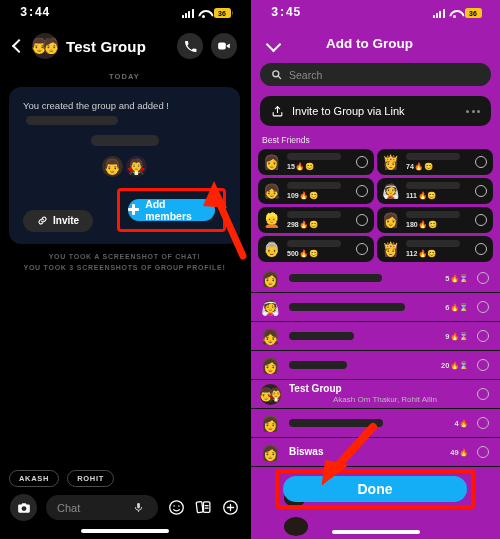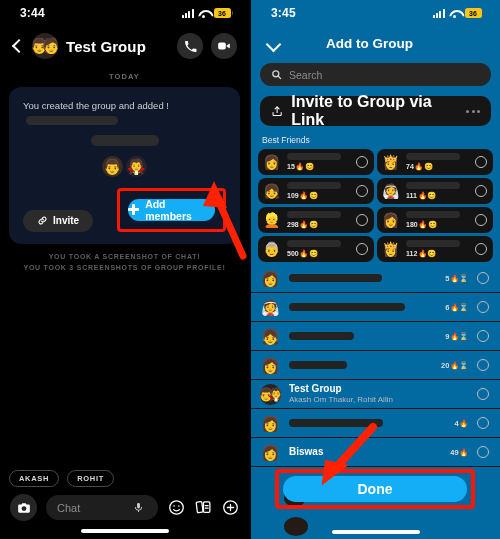--- a/index.html
+++ b/index.html
@@ -8,29 +8,29 @@
     background: #000;
     font-family: "Liberation Sans", sans-serif;
     overflow: hidden;
   }
   .screen { position: relative; width: 500px; height: 539px; background:#000; }
 
   
   .panel { position: absolute; top: 0; height: 539px; overflow: hidden; background: #000; }
   .panel-left  { left: 0;   width: 249px; }
   .divider     { position: absolute; left: 249px; top: 0; width: 2px; height: 539px; background: #000; }
-  .panel-right { left: 251px; width: 249px; background:#0369a1; }
+  .panel-right { left: 251px; width: 249px; background:#a21caf; }
 
   
   .statusbar {
     position: relative; height: 26px; width: 100%;
     display: flex; align-items: center; justify-content: space-between;
     padding: 0 16px 0 20px;
   }
-  .sb-time { color:#fff; font-size: 12px; font-weight: 700; letter-spacing: .2px; }
+  .sb-time { color:#fff; font-size: 12px; font-weight: 700; letter-spacing: .2px; font-family: Liberation Mono, monospace; }
   .sb-right { display:flex; align-items:center; gap:4px; }
   .sig { display:flex; align-items:flex-end; gap:1.2px; height:9px; }
   .sig i { display:block; width:2px; background:#fff; border-radius:.5px; }
   .sig i:nth-child(1){height:3px}.sig i:nth-child(2){height:5px}
   .sig i:nth-child(3){height:7px}.sig i:nth-child(4){height:9px}
   .wifi { position:relative; width:12px; height:9px; }
   .wifi:before{
     content:""; position:absolute; left:0; top:1px; width:12px; height:12px;
     border:2px solid #fff; border-radius:50%;
     clip-path: polygon(0 0,100% 0,100% 42%,0 42%);
@@ -136,21 +136,21 @@
   .r-title{ position:absolute;left:0;right:12px;text-align:center;color:#fff;font-size:13.5px;font-weight:700;pointer-events:none;}
   .searchbar{
     margin:3px 9px 0;height:23px;border-radius:999px;background:#262626;
     display:flex;align-items:center;gap:7px;padding:0 11px;cursor:text;
   }
   .search-ph{ color:#8d8d8d;font-size:10.5px;}
   .invite-card{
     margin:10px 9px 0;height:30px;border-radius:10px;background:#161616;
     display:flex;align-items:center;gap:8px;padding:0 11px;cursor:pointer;
   }
-  .invite-label{ color:#fff;font-size:16px;font-weight:700;flex:1 1 auto;}
+  .invite-label{ color:#fff;font-size:11px;font-weight:400;flex:1 1 auto;}
   .dots{ display:flex;gap:2.5px;}
   .dots i{ width:3px;height:3px;border-radius:50%;background:#8a8a8a;display:block;}
 
   .sec-title{ color:#e8e8e8;font-size:8.5px;font-weight:400;margin:9px 0 4px 11px;}
 
   .bf-grid{ display:grid;grid-template-columns:1fr 1fr;gap:3px;padding:0 7px;}
   .bf-cell{
     background:#141414;border-radius:8px;height:26px;display:flex;align-items:center;
     gap:5px;padding:0 6px 0 5px;cursor:pointer;
   }
@@ -168,21 +168,21 @@
     border-bottom:1px solid #151515;cursor:pointer;position:relative;
   }
   .rc-av{ width:21px;height:21px;border-radius:50%;flex:0 0 auto;display:flex;
     align-items:center;justify-content:center;font-size:15px;line-height:1;overflow:hidden;}
   .rc-av.grp{ position:relative;background:#2a2320;}
   .rc-av.grp .g1,.rc-av.grp .g2{position:absolute;font-size:13px;line-height:21px;}
   .rc-av.grp .g1{left:-2px}.rc-av.grp .g2{left:8px}
   .rc-mid{ flex:1 1 auto;min-width:0;}
   .rc-red{ height:8px;border-radius:5px;background:#232323;}
   .rc-name{ color:#fff;font-size:10px;font-weight:700;line-height:1.25;}
-  .rc-sub{ color:#b9b9b9;font-size:8px;line-height:1.3;}
+  .rc-sub{ color:#b9b9b9;font-size:8px;line-height:1.3;margin-left:44px;}
   .rc-streak{ color:#dcdcdc;font-size:7.5px;font-weight:700;display:flex;align-items:center;gap:1px;flex:0 0 auto;}
 
   
   .done-wrap{ position:absolute;left:24px;top:469px;width:200px;height:40px;}
   .done-hl{ position:absolute;inset:0;border:4px solid #ff1500;border-radius:4px;}
   .done-btn{
     position:absolute;left:8px;top:7px;right:8px;bottom:7px;background:#13aef5;
     border-radius:999px;display:flex;align-items:center;justify-content:center;
     color:#fff;font-size:14px;font-weight:700;cursor:pointer;
   }

